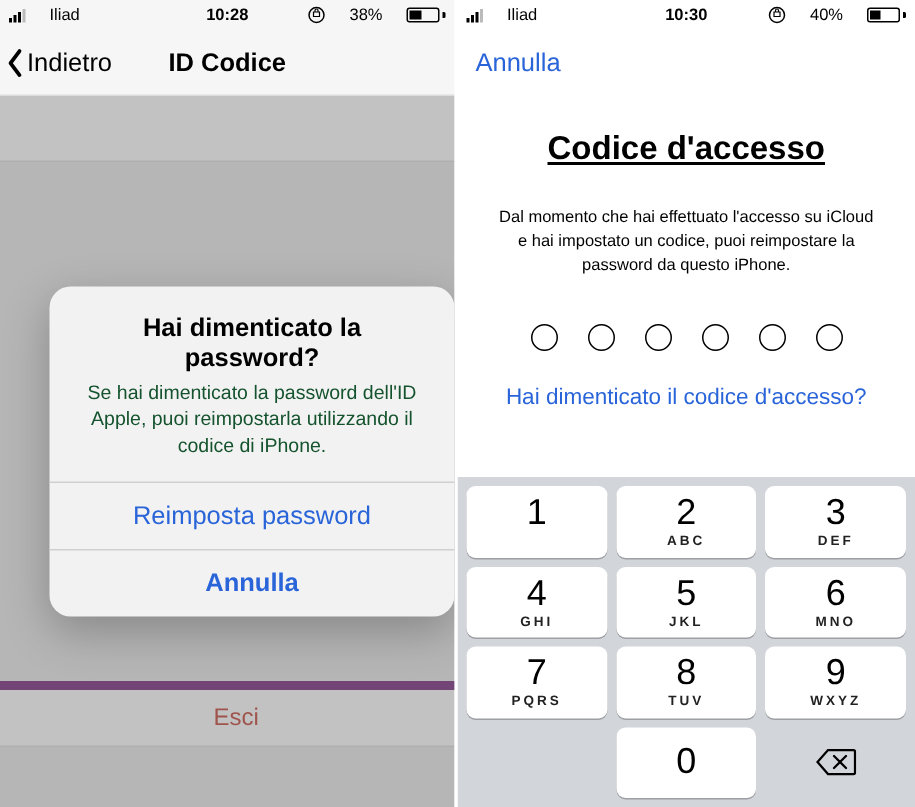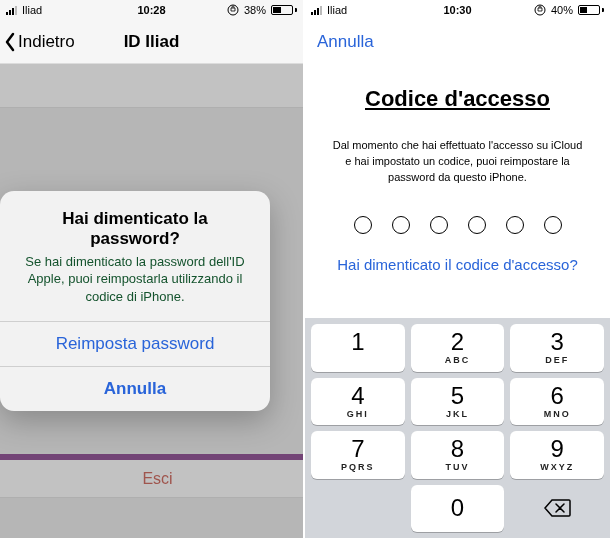--- a/index.html
+++ b/index.html
@@ -4,21 +4,21 @@
 <style>
   * { box-sizing: border-box; margin: 0; padding: 0; font-family: -apple-system, "Helvetica Neue", Arial, sans-serif; }
   body { background: #fff; width: 610px; height: 538px; overflow: hidden; }
   .canvas { display: flex; width: 610px; height: 538px; }
   .phone { position: relative; width: 305px; height: 538px; background: #fff; overflow: hidden; border-right: 2px solid #fff; }
   .phone:last-child { border-right: none; }
 
   
   .status-bar { height: 20px; background: #f6f6f6; display: flex; align-items: center; justify-content: space-between; padding: 0 6px; font-size: 11px; color: #000; }
   .phone-right .status-bar, .phone-right .nav-bar { background: #fff; }
-  .status-left, .status-right { display: flex; align-items: center; gap: 5px; justify-content: space-between; }
+  .status-left, .status-right { display: flex; align-items: center; gap: 16px; justify-content: space-between; }
   .status-time { font-weight: 600; position: absolute; left: 50%; transform: translateX(-50%); text-align: right; }
   .signal { display: inline-flex; align-items: flex-end; gap: 1px; }
   .signal i { display: block; width: 2px; background: #000; }
   .signal i:nth-child(1){height:3px}.signal i:nth-child(2){height:5px}.signal i:nth-child(3){height:7px}.signal i:nth-child(4){height:9px;background:#bbb}
   .battery { display:inline-flex; align-items:center; gap:2px;}
   .battery-body { width: 22px; height: 10px; border:1px solid #000; border-radius:2px; position:relative;}
   .battery-fill { position:absolute; left:1px; top:1px; bottom:1px; width:38%; background:#000;}
   .battery-tip { width:2px; height:4px; background:#000; border-radius:0 1px 1px 0;}
   .orient-icon svg, .nav-back svg { display:block; }
 
@@ -30,21 +30,21 @@
   .phone-right .nav-bar { border-bottom: none; }
 
   
   .left-content { position:relative; height: calc(538px - 64px); background: #e9e9e9; }
   .dim-overlay { position:absolute; inset:0; background: rgba(120,120,120,0.45); }
   .row { height: 44px; background:#fff; border-bottom:1px solid #ddd; display:flex; align-items:center; padding:0 16px; font-size:16px;}
   .row.signout { justify-content:center; color:#c0392b; position:absolute; left:0; right:0; bottom:40px; border-top:6px solid #701a75;padding-left:28px;}
   .row.top { position:absolute; top:0; left:0; right:0; }
 
   
-  .alert-backdrop { position:absolute; inset:0; display:flex; align-items:center; justify-content:flex-start; }
+  .alert-backdrop { position:absolute; inset:0; display:flex; align-items:center; justify-content:flex-end; }
   .alert { width: 270px; background: #f2f2f2; border-radius: 14px; overflow:hidden; box-shadow: 0 10px 30px rgba(0,0,0,0.25);}
   .alert-body { padding: 18px 16px 16px; text-align:center; }
   .alert-title { font-size:17px; font-weight:600; margin-bottom:4px;}
   .alert-msg { font-size:13px; line-height:1.35; color:#14532d;}
   .alert-sep { height:1px; background:#cfcfcf;}
   .alert-btn { height:44px; display:flex; align-items:center; justify-content:center; font-size:17px; color:#2964d9;}
   .alert-btn.bold { font-weight:600;}
 
   
   .right-content { height: calc(538px - 64px); display:flex; flex-direction:column; }
@@ -97,21 +97,21 @@
           </span>
       </div>
     </div>
     <div class="nav-bar">
       <div class="nav-back">
         <svg width="12" height="20" viewBox="0 0 12 20">
             <polyline points="9,2 3,10 9,18" fill="none" stroke="#000" stroke-width="2.5" stroke-linecap="round" stroke-linejoin="round"></polyline>
           </svg>
         <span>Indietro</span>
       </div>
-      <div class="nav-title">ID Iliad</div>
+      <div class="nav-title">ID Codice</div>
     </div>
     <div class="left-content">
       <div class="row top"></div>
       <div class="row signout">Esci</div>
       <div class="dim-overlay"></div>
       <div class="alert-backdrop">
         <div class="alert">
           <div class="alert-body">
             <div class="alert-title">Hai dimenticato la password?</div>
             <div class="alert-msg">Se hai dimenticato la password dell'ID Apple, puoi reimpostarla utilizzando il codice di iPhone.</div>

